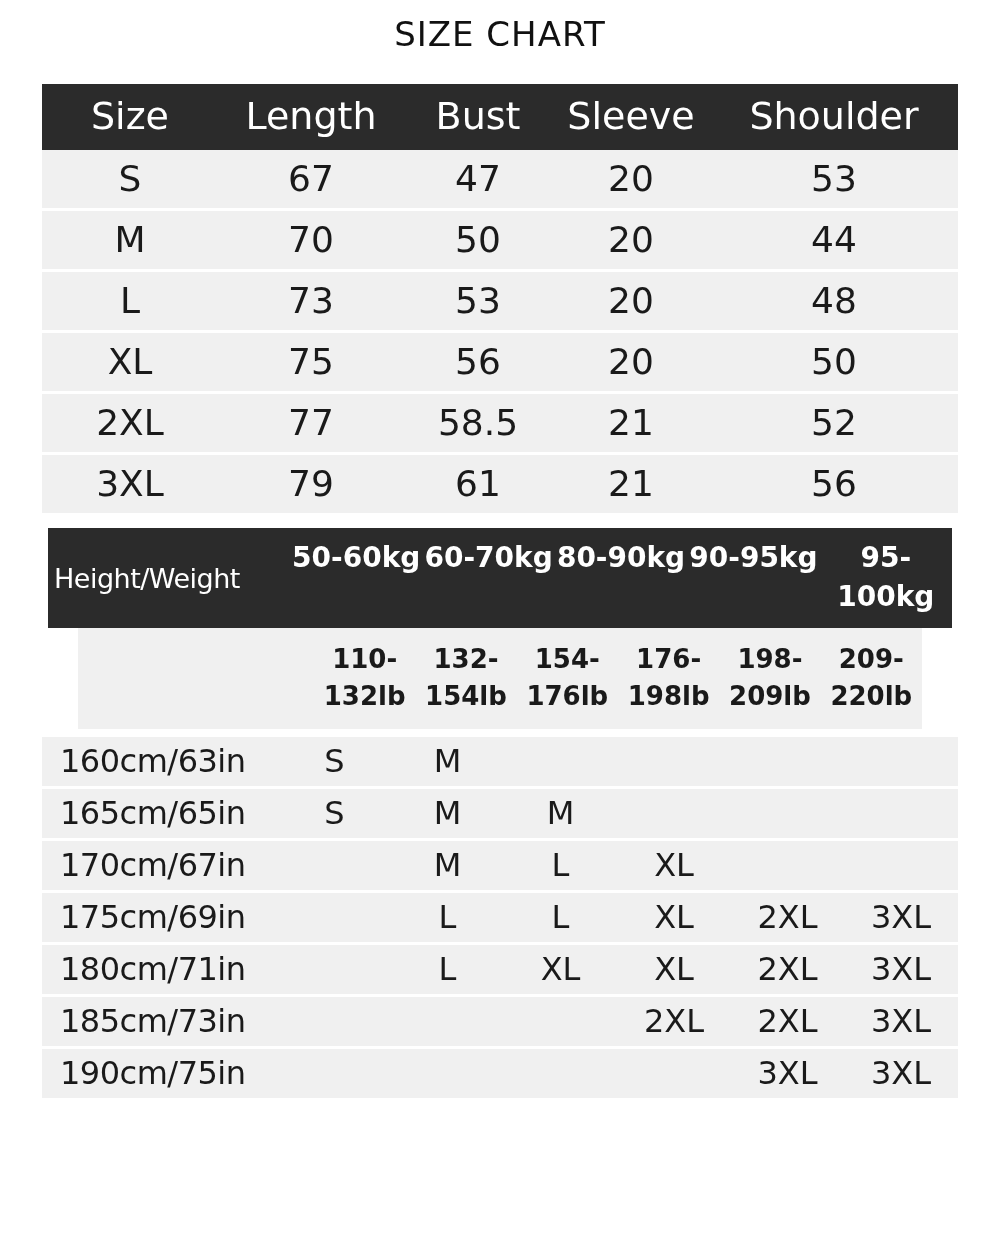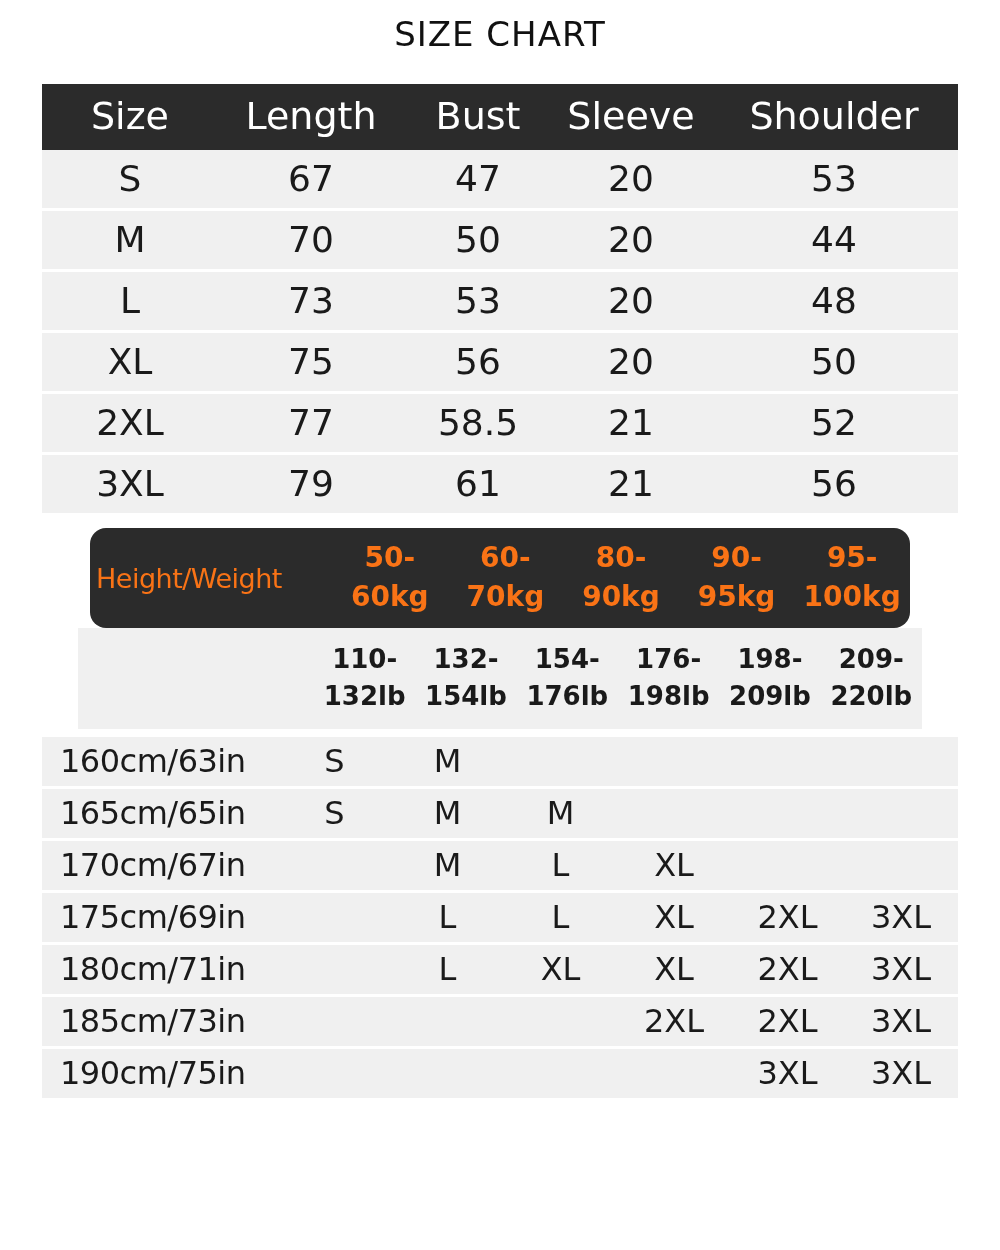--- a/index.html
+++ b/index.html
@@ -57,27 +57,26 @@
     text-align: center;
     padding: 8px 0 9px 0;
     border-bottom: 3px solid #ffffff;
     color: #1a1a1a;
   }
   .meas tr:last-child td { border-bottom: none; }
 
   
   .hw-head {
     background: #2b2b2b;
-    color: #f97316;
-    width: 820px;
+    color: #ffffff;
+    width: 904px;
     margin: 0 auto;
     display: flex;
     align-items: center;
     box-sizing: border-box;
-    border-radius: 16px;
   }
   .hw-head .hw-label {
     font-size: 27px;
     padding-left: 6px;
     width: 236px;
     flex: 0 0 236px;
     text-align: left;
     letter-spacing: -0.5px;
   }
   .hw-head .hw-cells {

